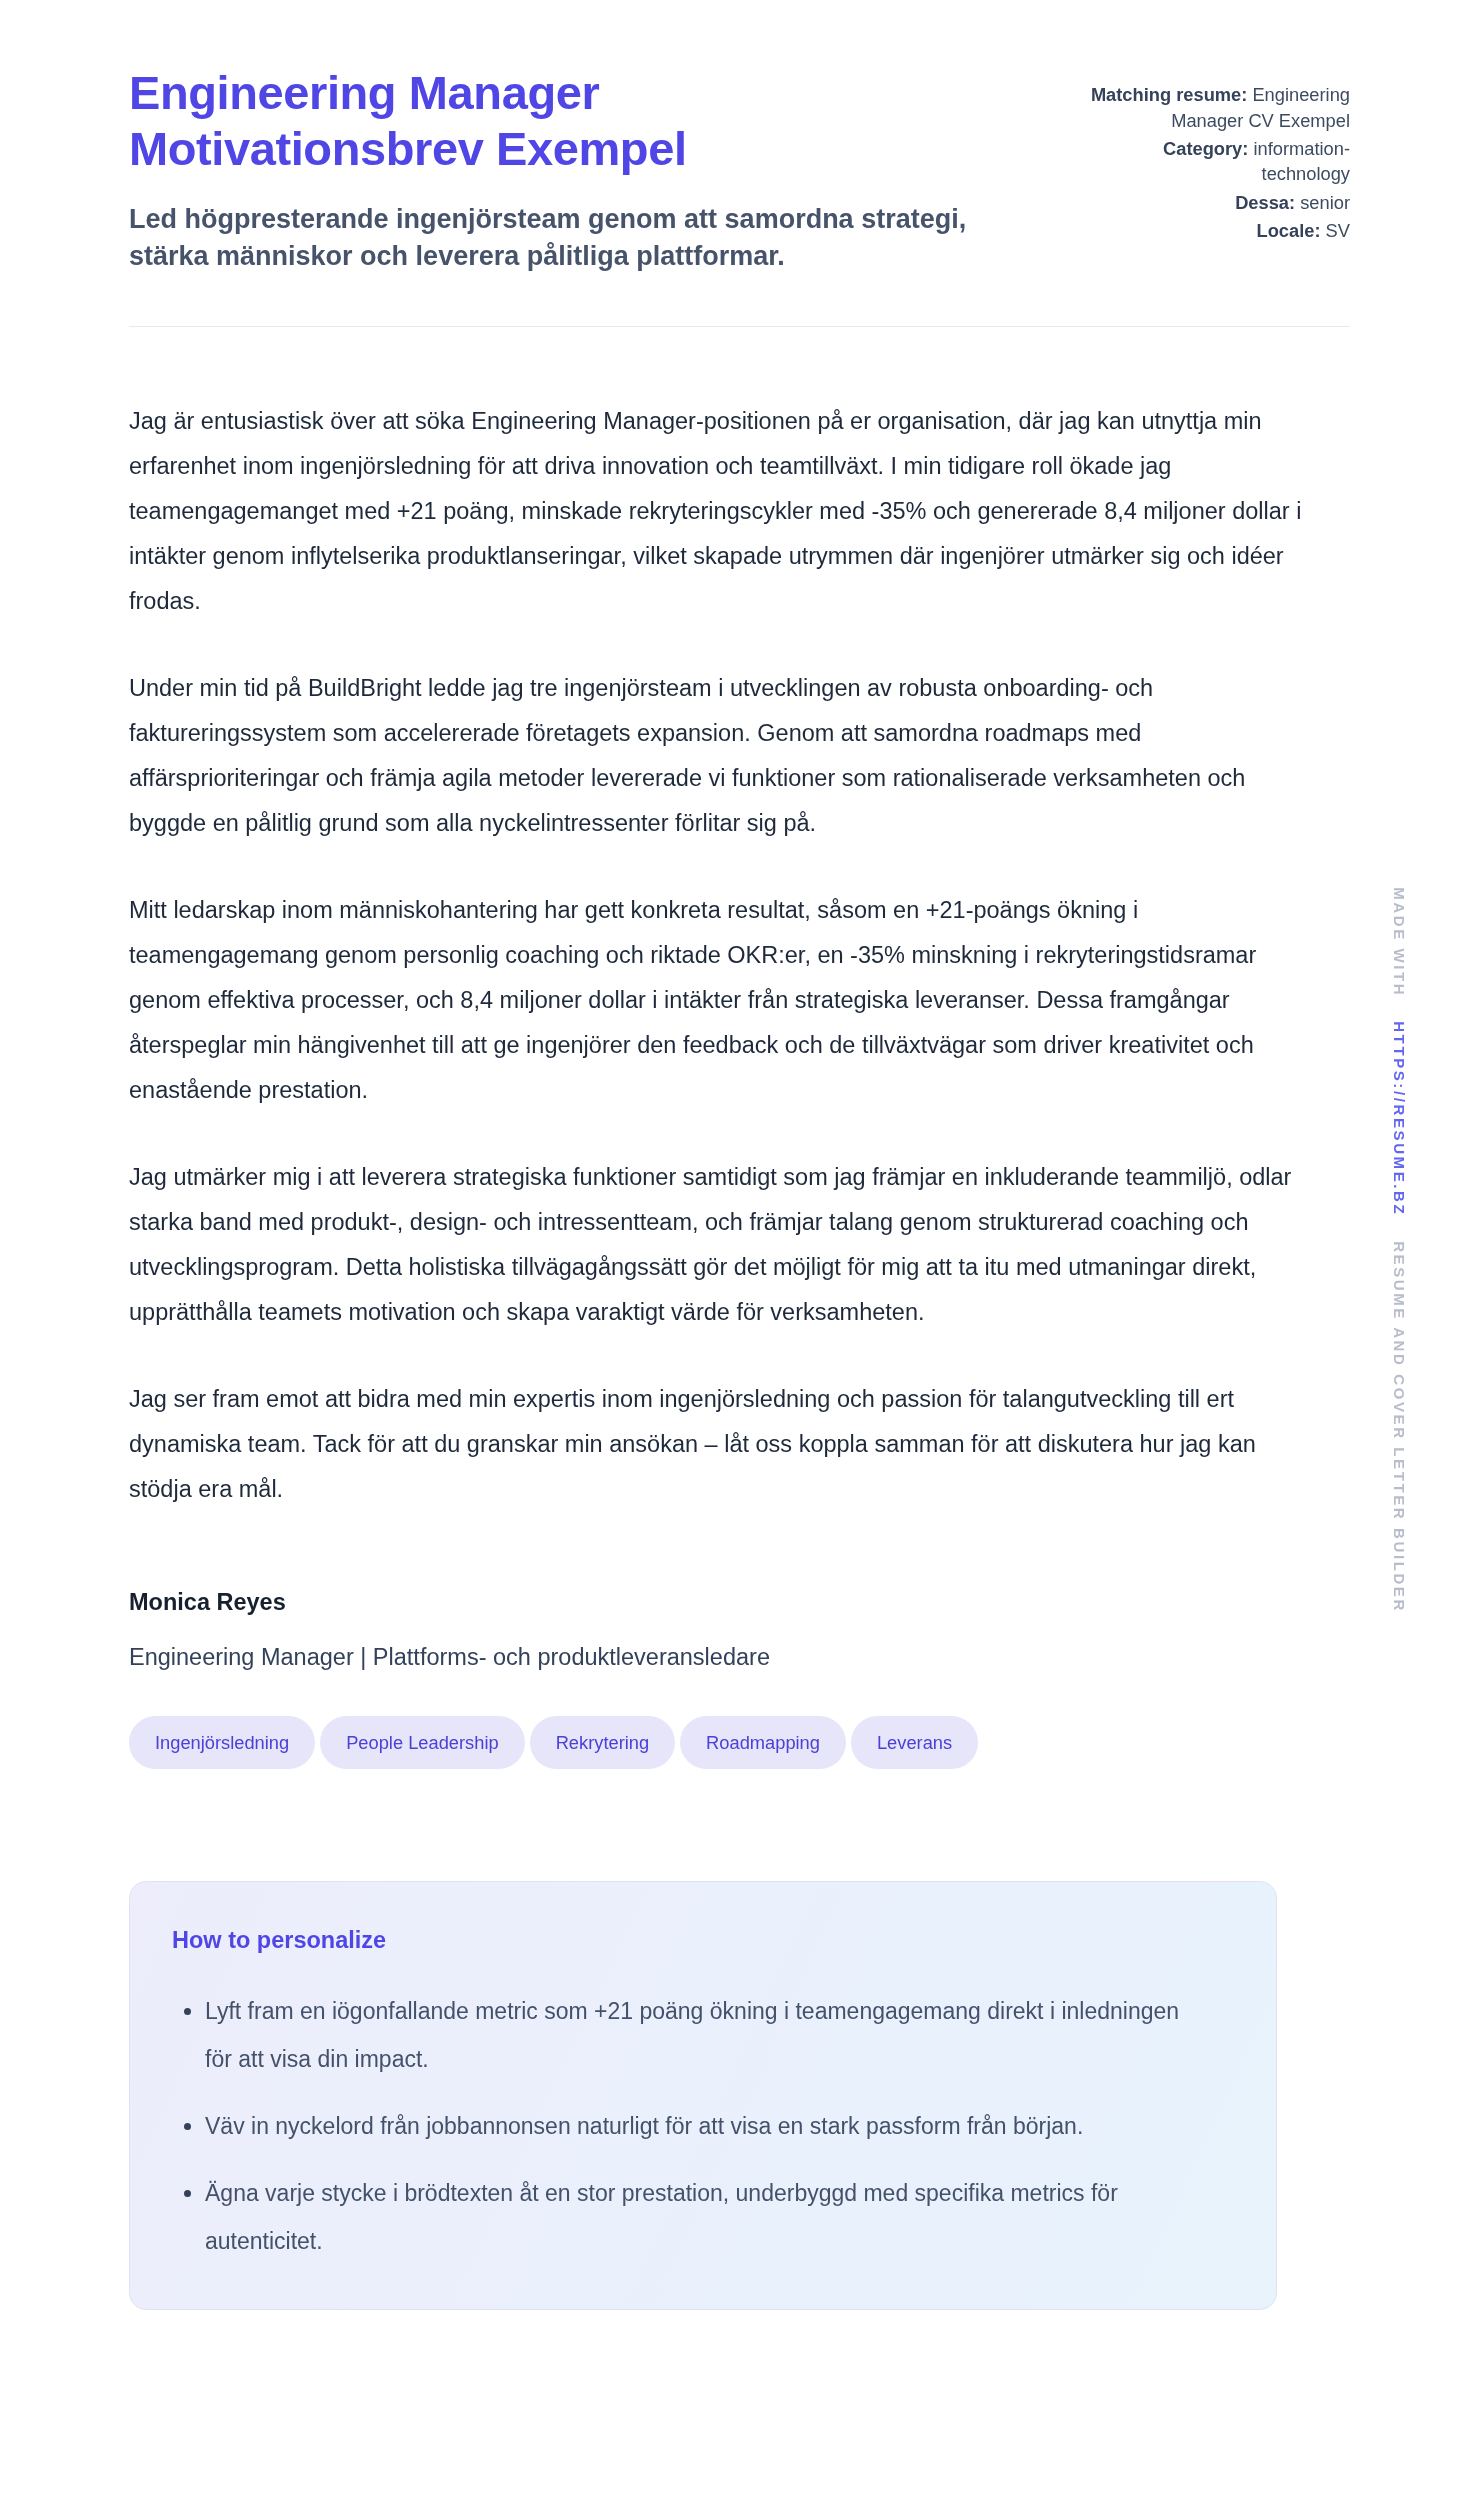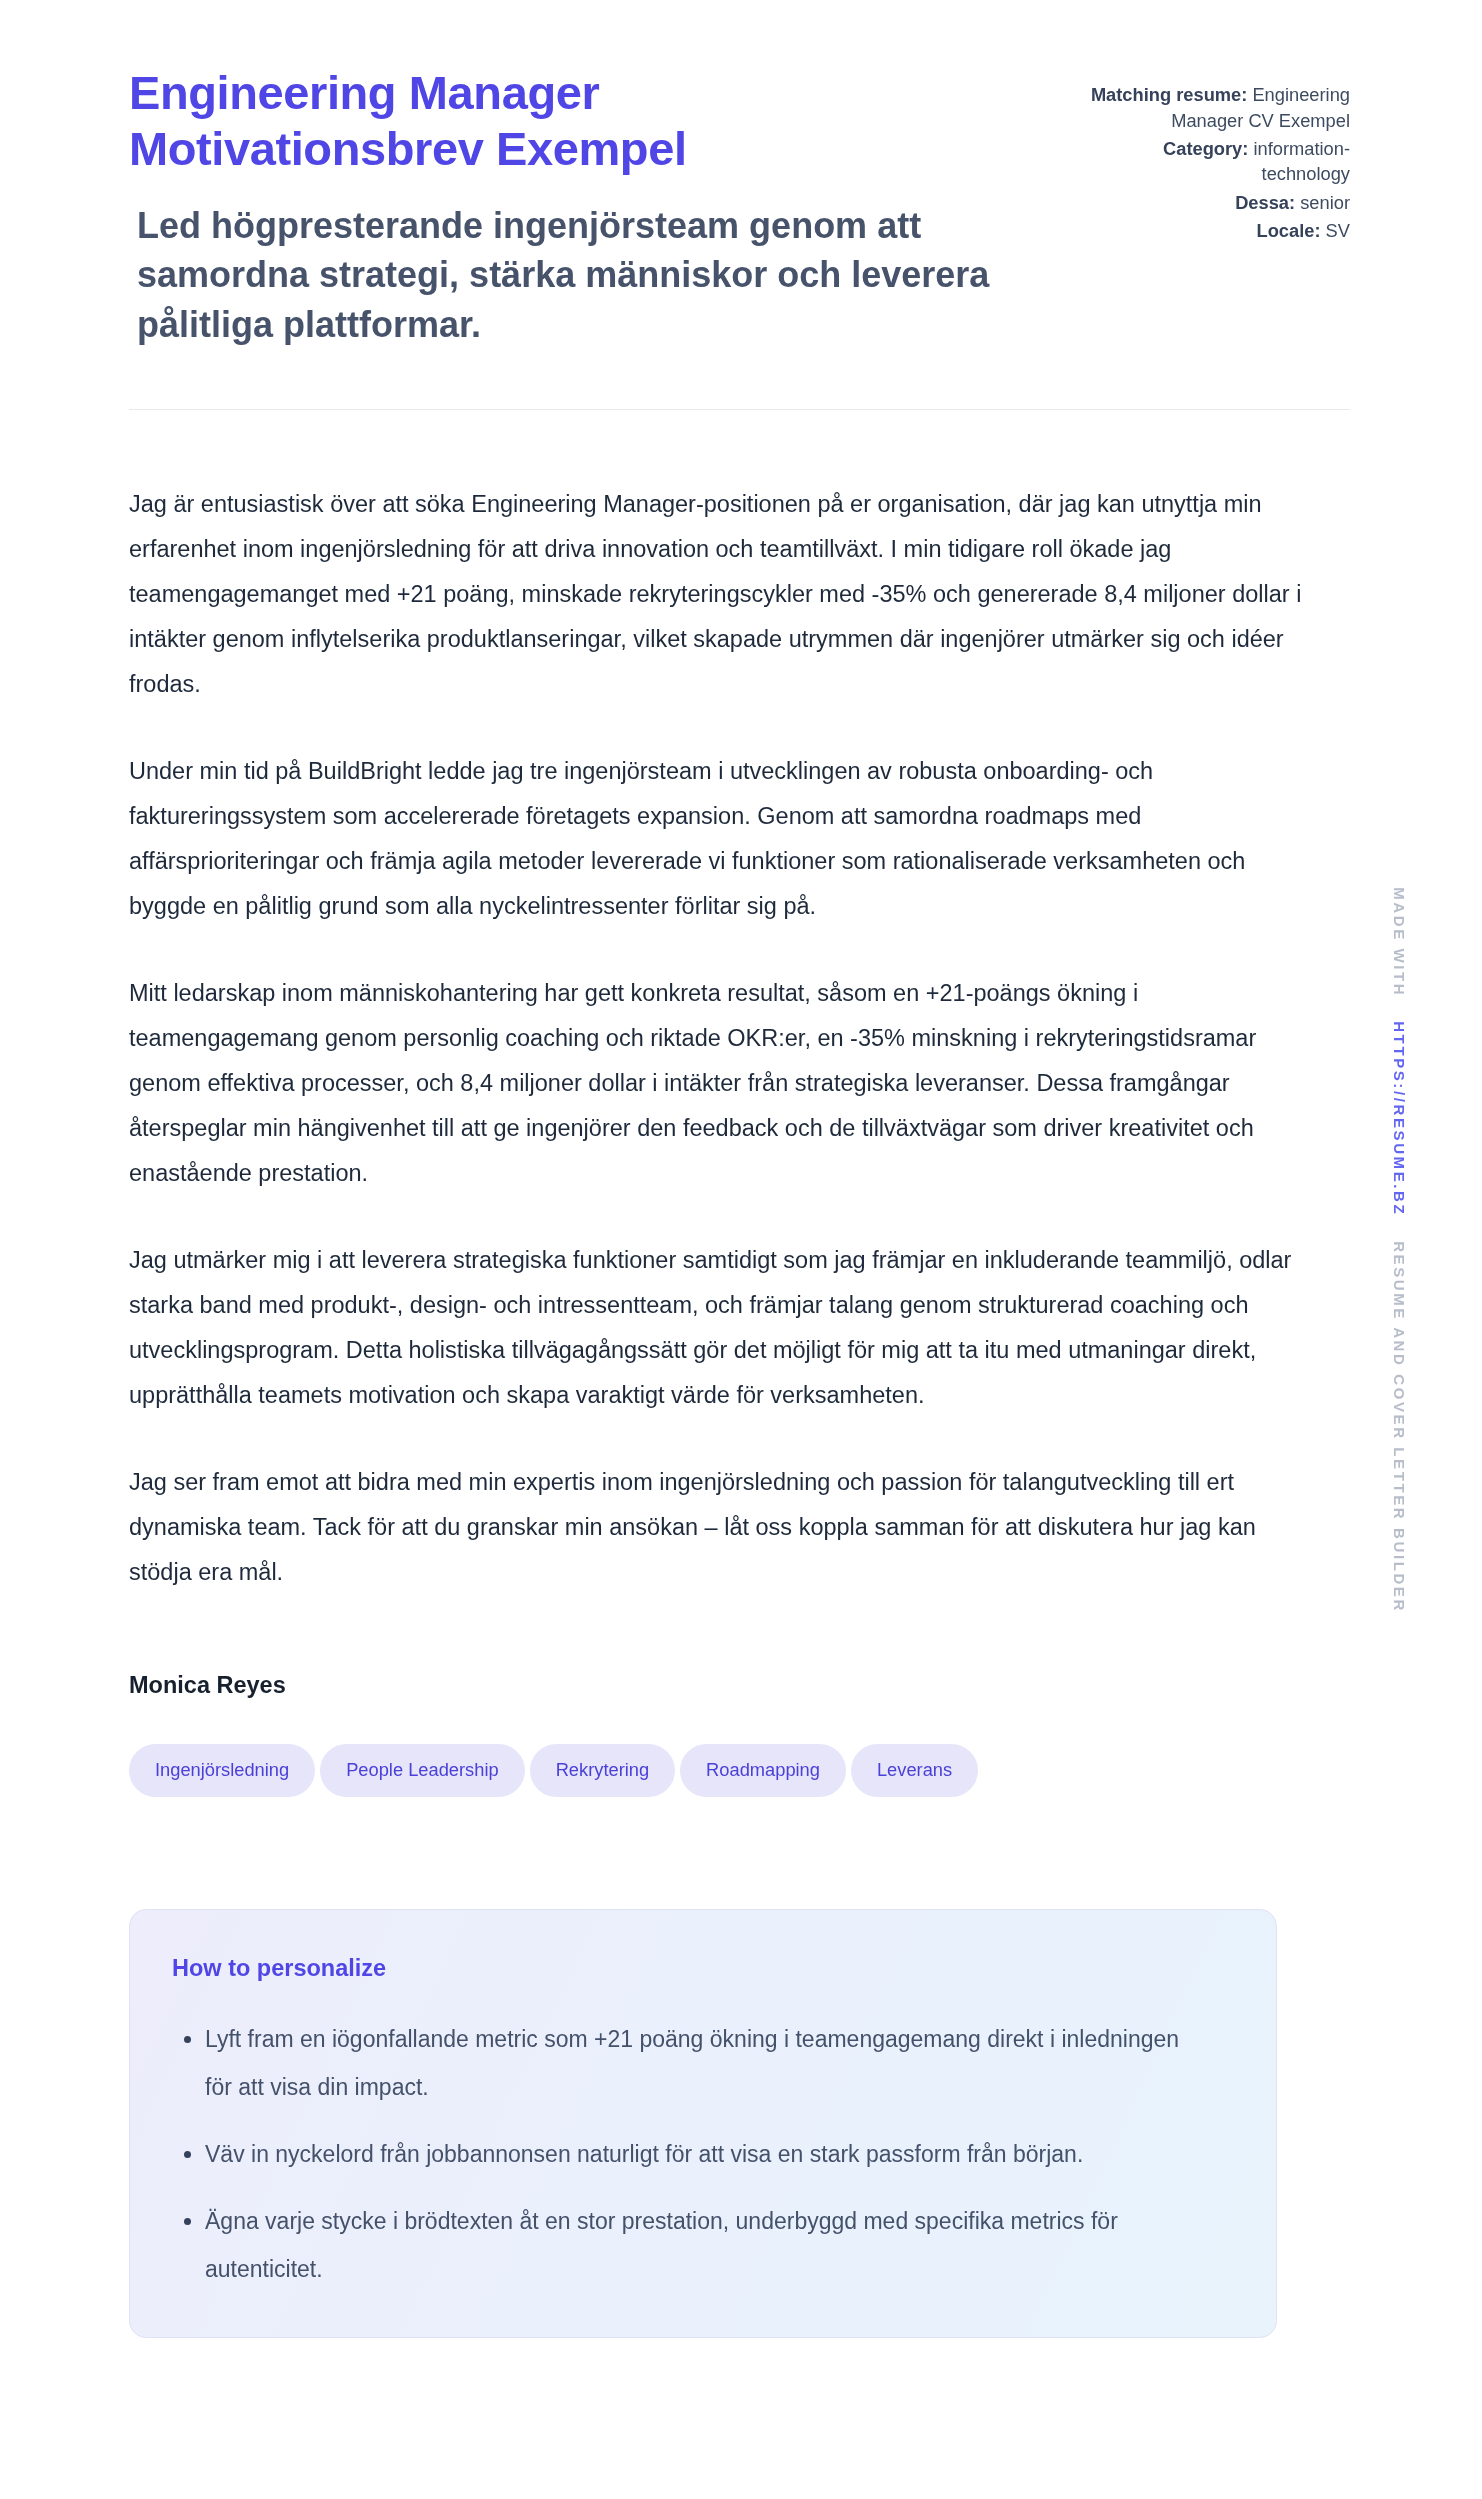--- a/index.html
+++ b/index.html
@@ -33,22 +33,22 @@
   h1.page-title {
     margin: 11px 0 23px 0;
     font-size: 47px;
     line-height: 1.2;
     font-weight: 700;
     color: #4f46e5;
     letter-spacing: -0.4px;
     max-width: 680px;
   }
   .subtitle {
-    margin: 8px;
-    font-size: 36px;
+    margin: 0;
+    font-size: 27px;
     line-height: 1.38;
     font-weight: 700;
     color: #46536b;
     max-width: 925px;
   }
   .meta {
     flex-shrink: 0;
     width: 272px;
     margin-top: 28px;
     text-align: right;
@@ -198,20 +198,21 @@
     <section class="letter">
       <p class="body-paragraph">Jag är entusiastisk över att söka Engineering Manager-positionen på er organisation, där jag kan utnyttja min erfarenhet inom ingenjörsledning för att driva innovation och teamtillväxt. I min tidigare roll ökade jag teamengagemanget med +21 poäng, minskade rekryteringscykler med -35% och genererade 8,4 miljoner dollar i intäkter genom inflytelserika produktlanseringar, vilket skapade utrymmen där ingenjörer utmärker sig och idéer frodas.</p>
       <p class="body-paragraph">Under min tid på BuildBright ledde jag tre ingenjörsteam i utvecklingen av robusta onboarding- och faktureringssystem som accelererade företagets expansion. Genom att samordna roadmaps med affärsprioriteringar och främja agila metoder levererade vi funktioner som rationaliserade verksamheten och byggde en pålitlig grund som alla nyckelintressenter förlitar sig på.</p>
       <p class="body-paragraph">Mitt ledarskap inom människohantering har gett konkreta resultat, såsom en +21-poängs ökning i teamengagemang genom personlig coaching och riktade OKR:er, en -35% minskning i rekryteringstidsramar genom effektiva processer, och 8,4 miljoner dollar i intäkter från strategiska leveranser. Dessa framgångar återspeglar min hängivenhet till att ge ingenjörer den feedback och de tillväxtvägar som driver kreativitet och enastående prestation.</p>
       <p class="body-paragraph">Jag utmärker mig i att leverera strategiska funktioner samtidigt som jag främjar en inkluderande teammiljö, odlar starka band med produkt-, design- och intressentteam, och främjar talang genom strukturerad coaching och utvecklingsprogram. Detta holistiska tillvägagångssätt gör det möjligt för mig att ta itu med utmaningar direkt, upprätthålla teamets motivation och skapa varaktigt värde för verksamheten.</p>
       <p class="body-paragraph">Jag ser fram emot att bidra med min expertis inom ingenjörsledning och passion för talangutveckling till ert dynamiska team. Tack för att du granskar min ansökan – låt oss koppla samman för att diskutera hur jag kan stödja era mål.</p>
     </section>
 
     <section class="signature">
       <p class="sig-name">Monica Reyes</p>
+      <p class="sig-role">Engineering Manager | Plattforms- och produktleveransledare</p>
     </section>
 
     <div class="tags">
       <span class="tag">Ingenjörsledning</span>
       <span class="tag">People Leadership</span>
       <span class="tag">Rekrytering</span>
       <span class="tag">Roadmapping</span>
       <span class="tag">Leverans</span>
     </div>
 

